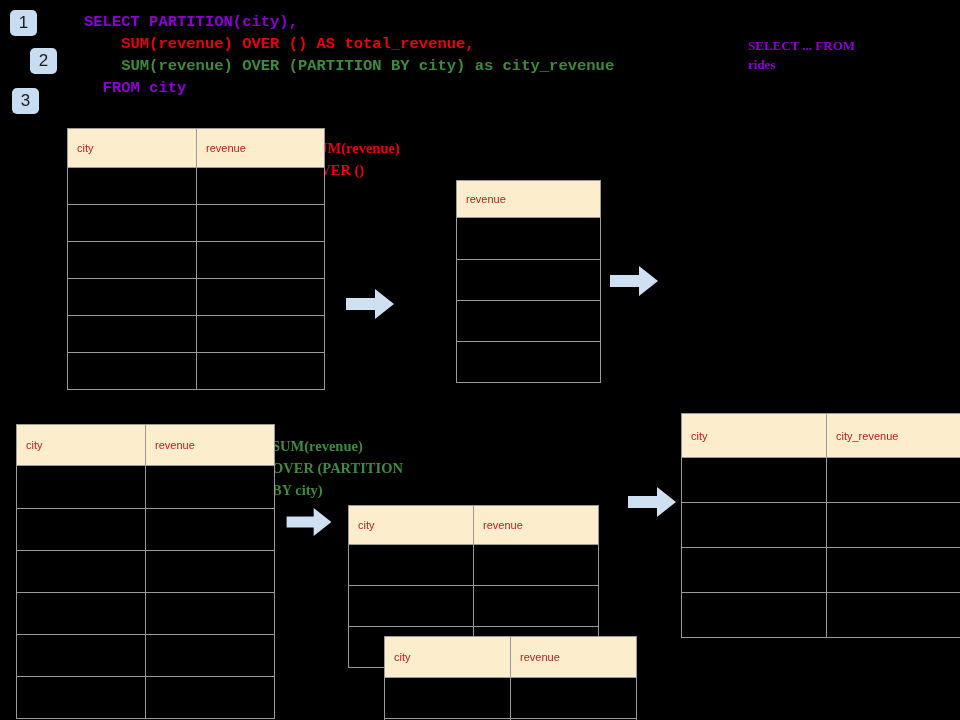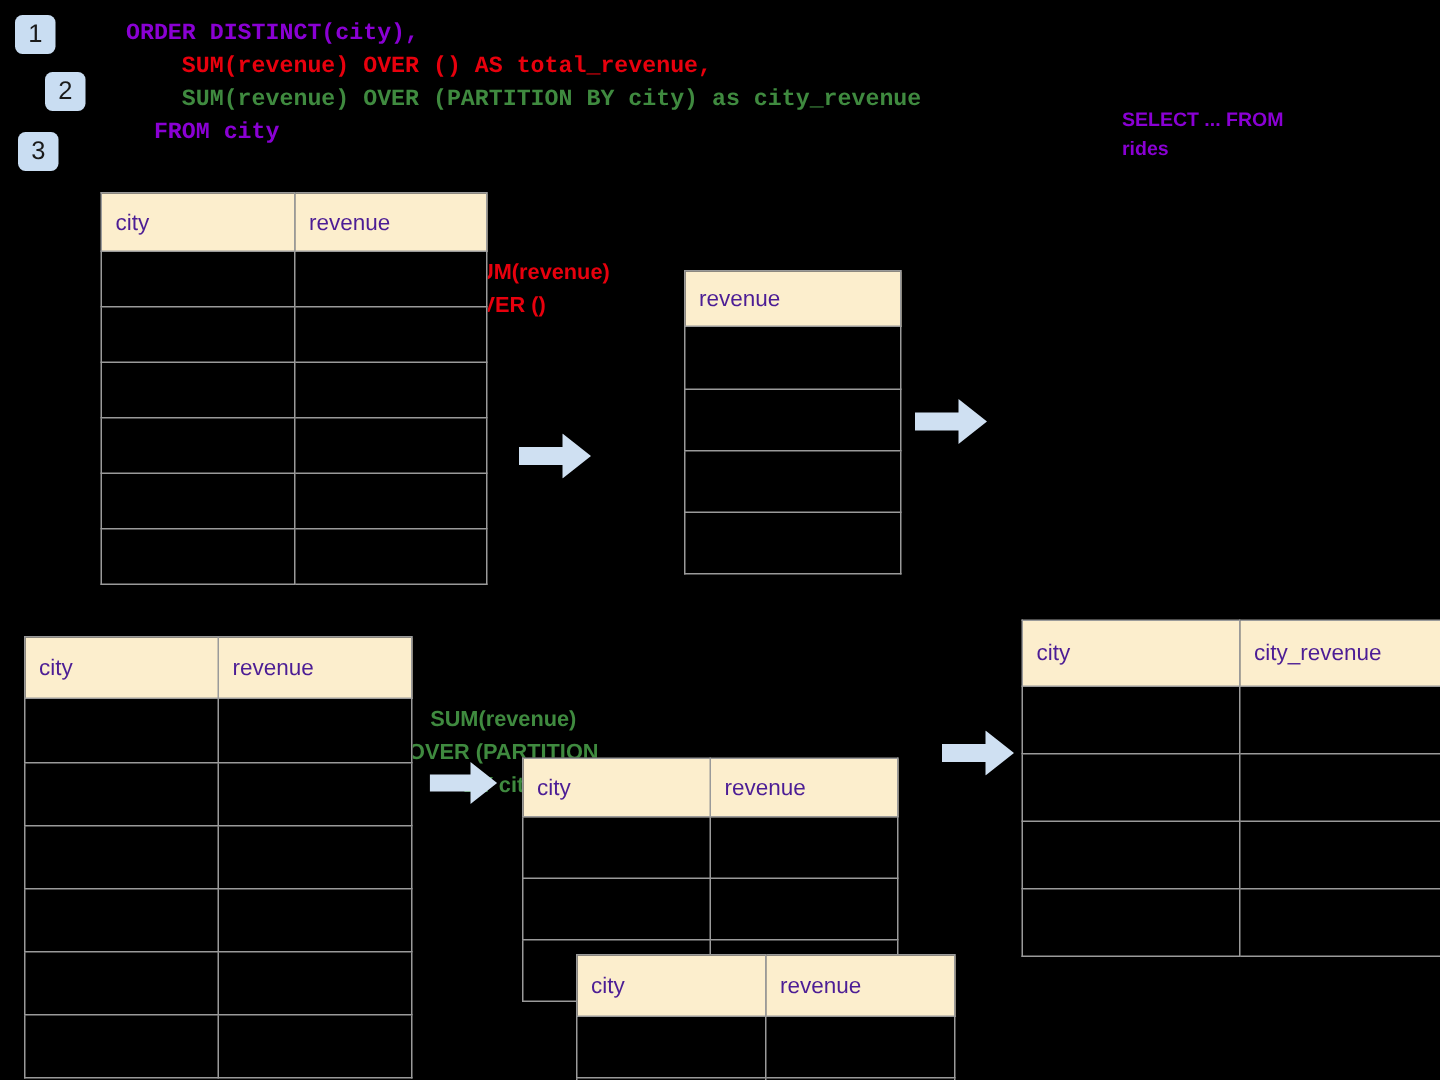--- a/index.html
+++ b/index.html
@@ -46,71 +46,70 @@
     font-weight: bold;
     letter-spacing: 0px;
   }
   .c-purple { color: #8a00d4; }
   .c-red    { color: #e8000d; }
   .c-green  { color: #3f8a3f; }
 
   
   .annot {
     position: absolute;
-    font-family: Liberation Sans, sans-serif;
+    font-family: Liberation Serif, serif;
     font-size: 14.5px;
     line-height: 22px;
     font-weight: bold;
     white-space: pre;
-    margin-top: 34px;
   }
   .annot.red   { color: #e8000d; }
-  .annot.green { color: #3f8a3f; text-align: center; }
+  .annot.green { color: #3f8a3f; }
   .annot.small {
     font-size: 13px;
     line-height: 19px;
   }
 
   
   .tbl {
     position: absolute;
     border-collapse: collapse;
     background: #000000;
     table-layout: fixed;
   }
   .tbl td {
     border: 1px solid #9a9a9a;
     background: #000000;
     padding: 0;
   }
   .tbl td.hd {
     background: #fceecd;
-    color: #4c1d95;
+    color: #b91c1c;
     font-family: "Liberation Sans", sans-serif;
-    font-size: 15px;
+    font-size: 11px;
     padding: 0 0 0 9px;
     vertical-align: middle;
     border-color: #9a9a9a;
   }
 
   
   .arrow {
     position: absolute;
   }
 </style>
 </head>
 <body>
 
 <div id="canvas">
 
   <div class="badge" style="left:10px;  top:10px;">1</div>
   <div class="badge" style="left:30px;  top:48px;">2</div>
   <div class="badge" style="left:12px;  top:88px;">3</div>
 
-  <div class="code c-purple" style="left:84px; top:12px;">ORDER DISTINCT(city),</div>
+  <div class="code c-purple" style="left:84px; top:12px;">SELECT PARTITION(city),</div>
   <div class="code c-red" style="left:84px; top:34px;">    SUM(revenue) OVER () AS total_revenue,</div>
   <div class="code c-green" style="left:84px; top:56px;">    SUM(revenue) OVER (PARTITION BY city) as city_revenue</div>
   <div class="code c-purple" style="left:84px; top:78px;">  FROM city</div>
 
   <div class="annot small" style="left:748px; top:36px; color:#8a00d4;">SELECT ... FROM
 rides</div>
 
   <div class="annot red" style="left:309px; top:137px;">SUM(revenue)
 OVER ()</div>
 

